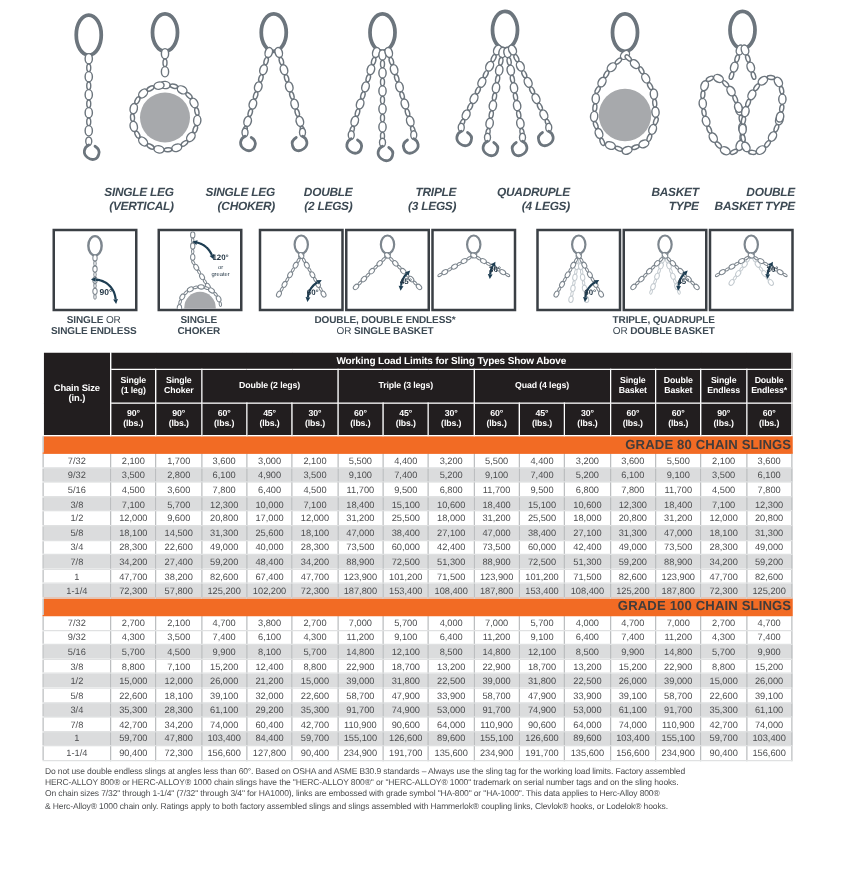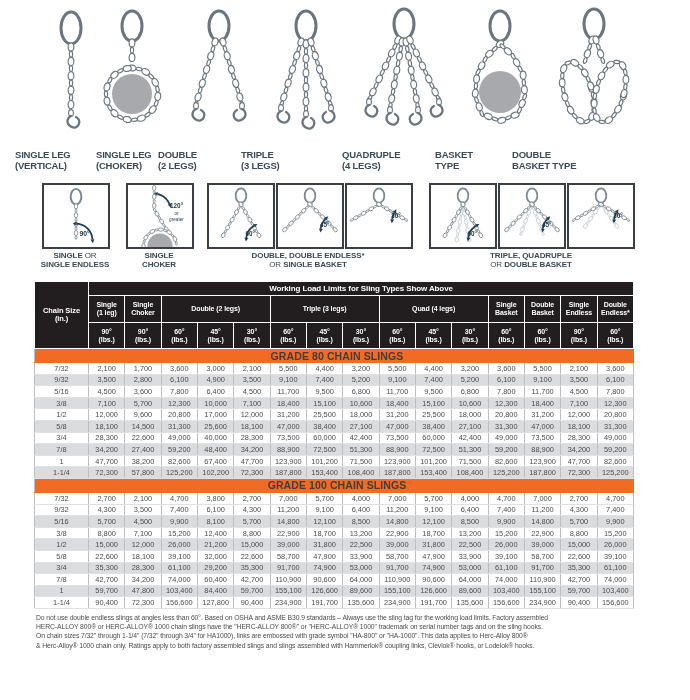--- a/index.html
+++ b/index.html
@@ -1,39 +1,39 @@
 <!DOCTYPE html>
 <html><head>
 <meta charset="utf-8">
 <style>
   html,body{margin:0;padding:0;background:#fff;}
   .page{position:relative;width:690px;height:700px;background:#fff;overflow:hidden;
         font-family:"Liberation Sans",sans-serif;}
   .fig{position:absolute;top:4px;width:100px;height:145px;}
-  .fig-label{position:absolute;top:150px;width:124px;text-align:left;
-        font-size:9.5px;font-weight:bold;line-height:10.5px;color:#3d4a54;letter-spacing:-0.2px;}
+  .fig-label{position:absolute;top:150px;width:124px;text-align:right;
+        font-size:9.5px;font-weight:bold;line-height:10.5px;color:#3d4a54;letter-spacing:-0.2px;font-style:italic;}
   .angle-box{position:absolute;top:183px;width:64px;height:62px;background:#fff;
         border:2px solid #3a3f44;}
   .angle-label{position:absolute;top:251px;width:170px;text-align:center;
         font-size:8px;line-height:9px;color:#3d4a54;letter-spacing:-0.1px;}
   .angle-label b{font-weight:bold;}
   .angle-label span{font-weight:normal;}
   table.wll{position:absolute;left:34px;top:281px;width:600px;border-collapse:collapse;
         table-layout:fixed;border:1px solid #bcbec0;}
   table.wll th{background:#221e1f;color:#fff;border:1px solid #fff;padding:0;
         font-size:7px;font-weight:bold;line-height:7.6px;letter-spacing:-0.1px;margin-top:43px;}
   table.wll th.title-cell{height:13px;font-size:8px;}
   table.wll th.corner-cell{font-size:7.5px;}
   table.wll tr.grp-row th{height:26px;}
   table.wll tr.ang-row th{height:25px;}
   table.wll td{padding:0;text-align:center;font-size:7.4px;color:#4c4d4f;height:10.6px;
         border-right:1px solid #bcbec0;border-bottom:1px solid #e0e1e2;background:#fff;}
   table.wll tr.stripe td{background:#dbdcdd;}
   table.wll tr.section-row td{background:#f26b24;color:#433c3a;font-weight:bold;
-        font-size:10.5px;text-align:center;padding-left:6px;height:13px;border-right:1px solid #f26b24;
+        font-size:10.5px;text-align:right;padding-left:6px;height:13px;border-right:1px solid #f26b24;
         border-bottom:1px solid #f26b24;letter-spacing:0.1px;}
   .footnote{position:absolute;left:36px;top:613px;width:602px;font-size:6.8px;
         line-height:9.2px;color:#4c4d4f;letter-spacing:-0.1px;}
 </style>
 </head>
 <body>
 
 <div class="page">
   <div id="figures">
       <div class="fig" style="left: 21px;"><svg width="100" height="145" viewBox="0 0 100 145">
@@ -206,21 +206,21 @@
           <ellipse rx="3.0749999999999997" ry="1.595" fill="#fff" stroke="#6c757d" stroke-width="1.15" transform="translate(84.2 94.3) rotate(64.2)"></ellipse>
           <ellipse cx="15" cy="98" rx="2.4" ry="3.4" fill="#fff" stroke="#6c757d" stroke-width="1.1"></ellipse>
           <path d="M 15 101 c -4 2 -5 7 -1 10 c 4 3 8 1.5 9 -2.5 c 1 -3 -0.5 -5 -3 -6.5" fill="none" stroke="#6c757d" stroke-width="2.2" stroke-linecap="round"></path>
           <ellipse cx="36" cy="106" rx="2.4" ry="3.4" fill="#fff" stroke="#6c757d" stroke-width="1.1"></ellipse>
           <path d="M 36 109 c -4 2 -5 7 -1 10 c 4 3 8 1.5 9 -2.5 c 1 -3 -0.5 -5 -3 -6.5" fill="none" stroke="#6c757d" stroke-width="2.2" stroke-linecap="round"></path>
           <ellipse cx="64" cy="106" rx="2.4" ry="3.4" fill="#fff" stroke="#6c757d" stroke-width="1.1"></ellipse>
           <path d="M 64 109 c 4 2 5 7 1 10 c -4 3 -8 1.5 -9 -2.5 c -1 -3 0.5 -5 3 -6.5" fill="none" stroke="#6c757d" stroke-width="2.2" stroke-linecap="round"></path>
           <ellipse cx="85" cy="98" rx="2.4" ry="3.4" fill="#fff" stroke="#6c757d" stroke-width="1.1"></ellipse>
           <path d="M 85 101 c 4 2 5 7 1 10 c -4 3 -8 1.5 -9 -2.5 c -1 -3 0.5 -5 3 -6.5" fill="none" stroke="#6c757d" stroke-width="2.2" stroke-linecap="round"></path>
         </svg></div>
-      <div class="fig-label" style="left: 342px;">
+      <div class="fig-label" style="left: 332px;">
         <div>QUADRUPLE</div>
         <div>(4 LEGS)</div>
       </div>
       <div class="fig" style="left: 450px;"><svg width="100" height="145" viewBox="0 0 100 145">
           <ellipse cx="50" cy="22" rx="10" ry="15" fill="none" stroke="#6c757d" stroke-width="3"></ellipse>
           <circle cx="50" cy="88" r="21" fill="#a7a9ac"></circle>
           <ellipse rx="4.1" ry="2.9" fill="#fff" stroke="#6c757d" stroke-width="1.15" transform="translate(50.0 40.0) rotate(137.3)"></ellipse>
           <ellipse rx="3.0749999999999997" ry="1.595" fill="#fff" stroke="#6c757d" stroke-width="1.15" transform="translate(44.7 44.9) rotate(137.3)"></ellipse>
           <ellipse rx="4.1" ry="2.9" fill="#fff" stroke="#6c757d" stroke-width="1.15" transform="translate(39.4 49.8) rotate(137.3)"></ellipse>
           <ellipse rx="3.0749999999999997" ry="1.595" fill="#fff" stroke="#6c757d" stroke-width="1.15" transform="translate(35.1 55.4) rotate(119.1)"></ellipse>

